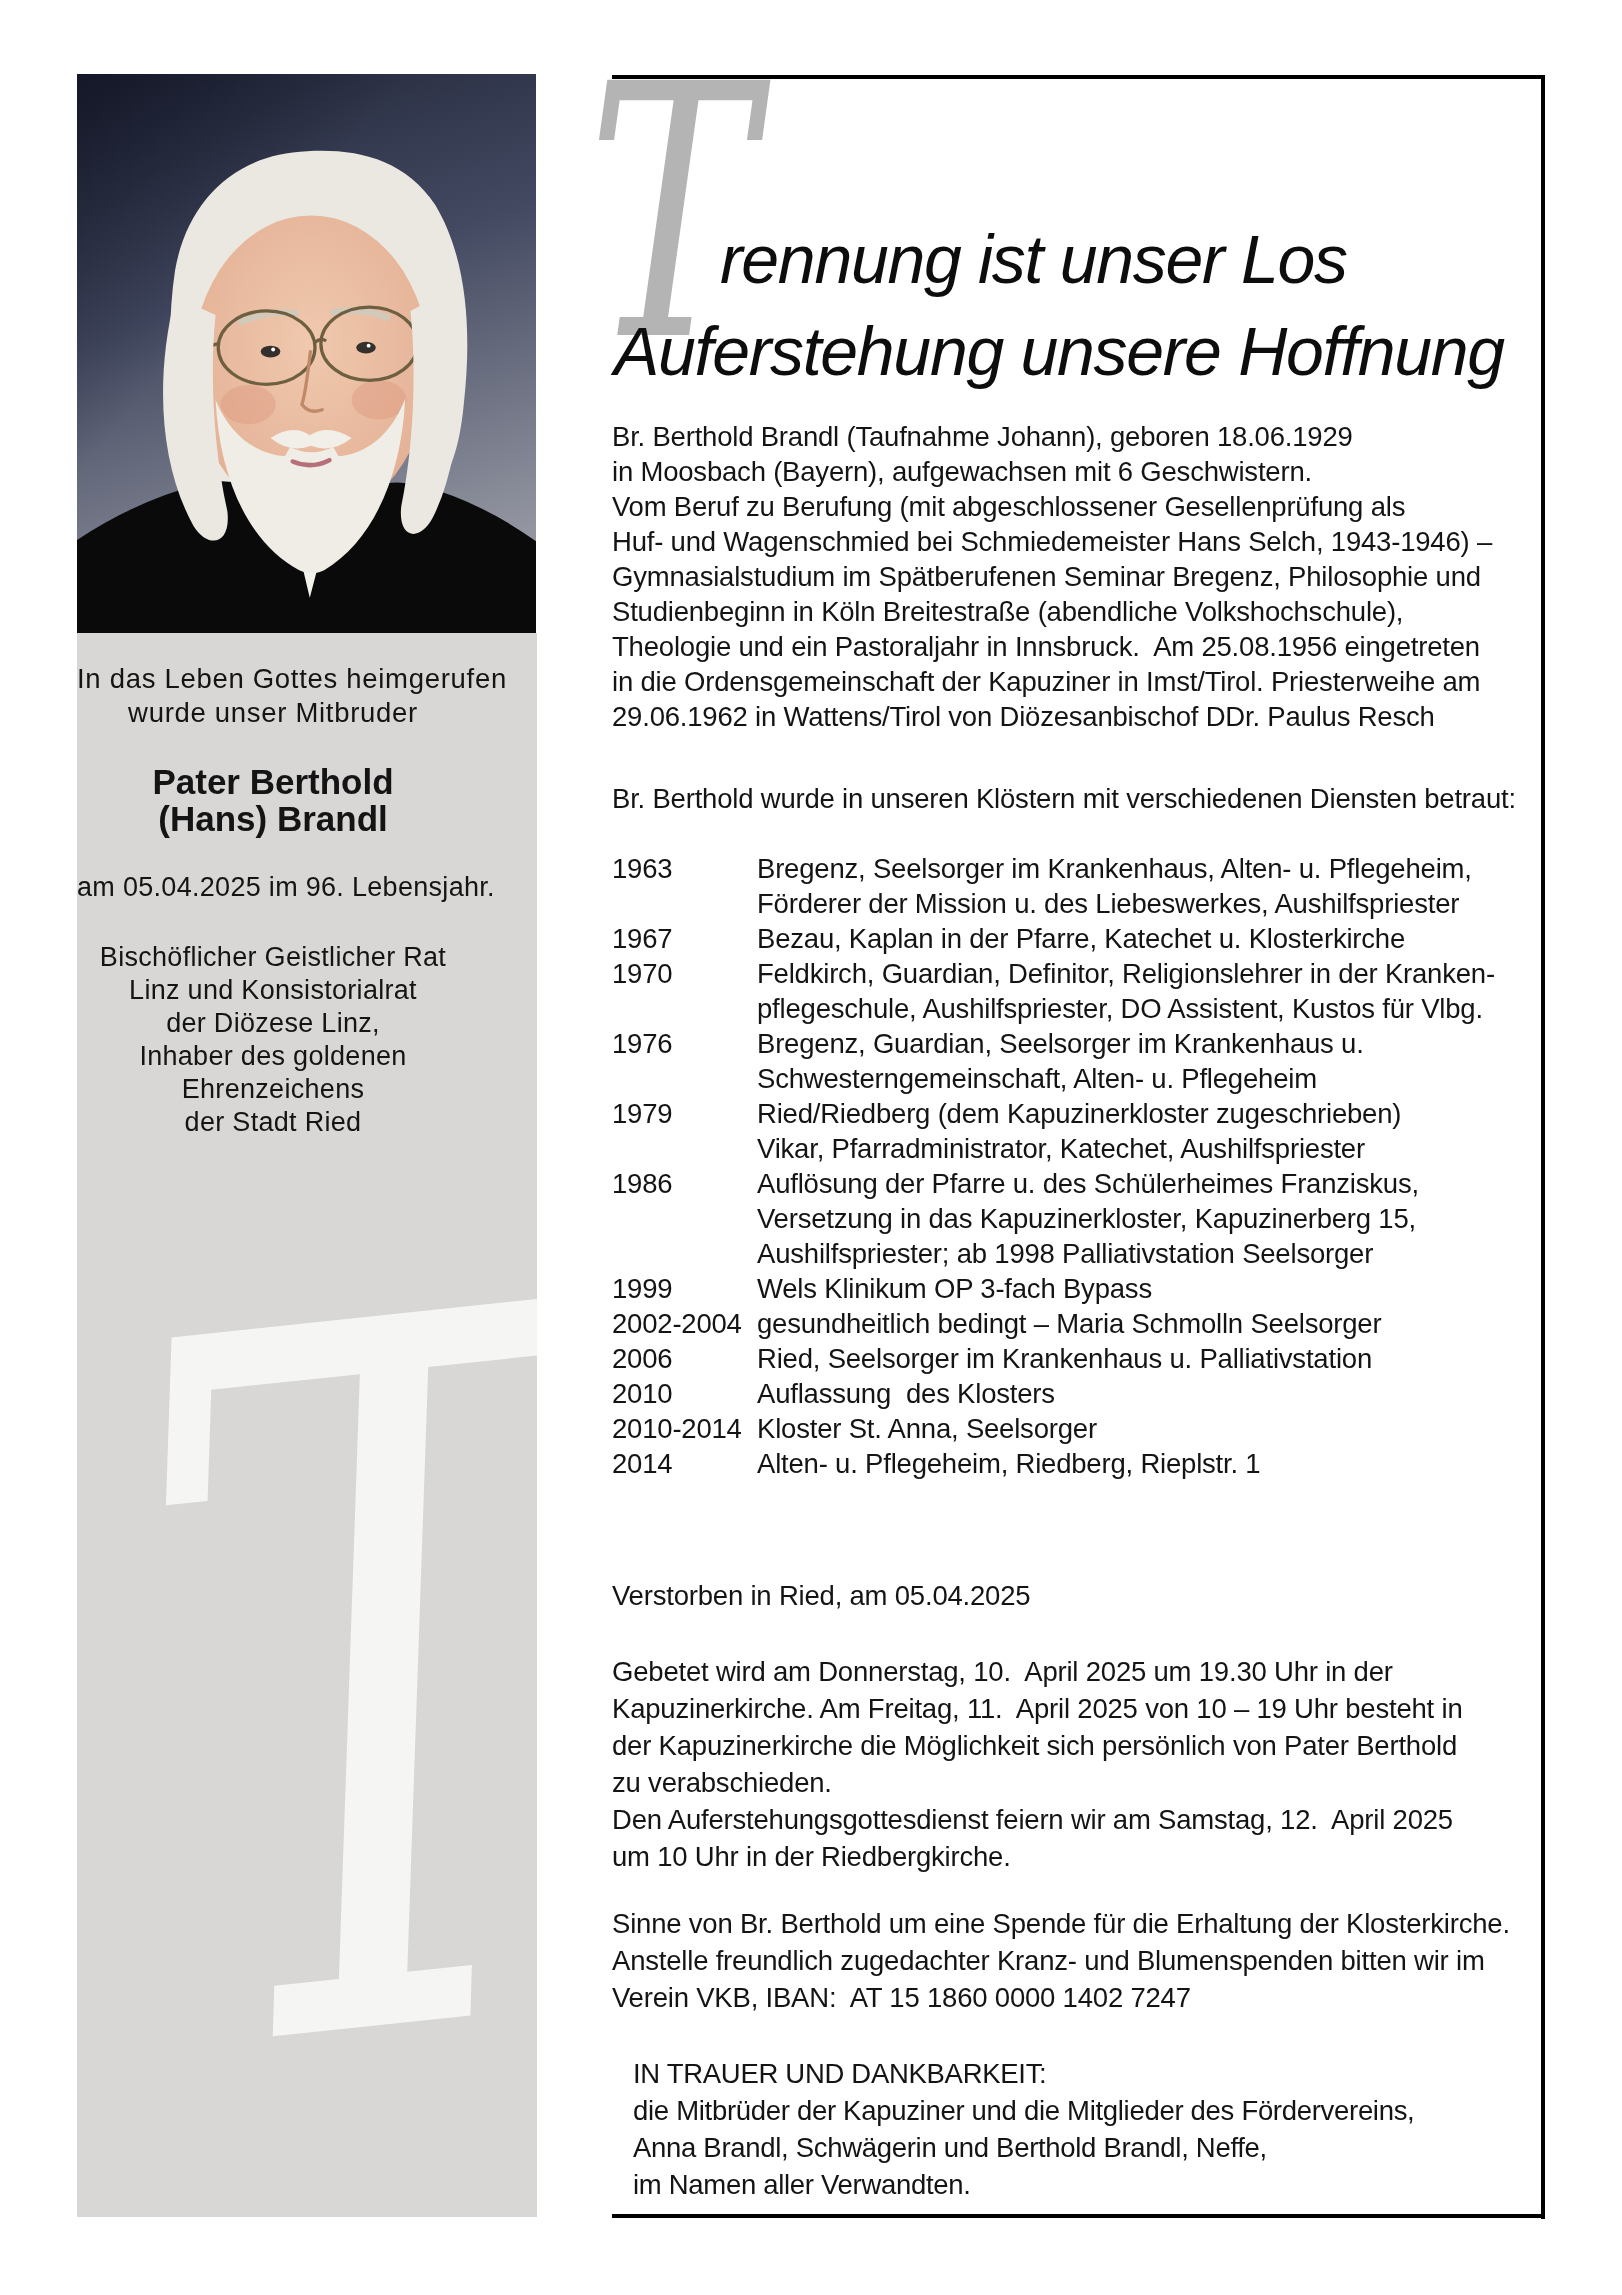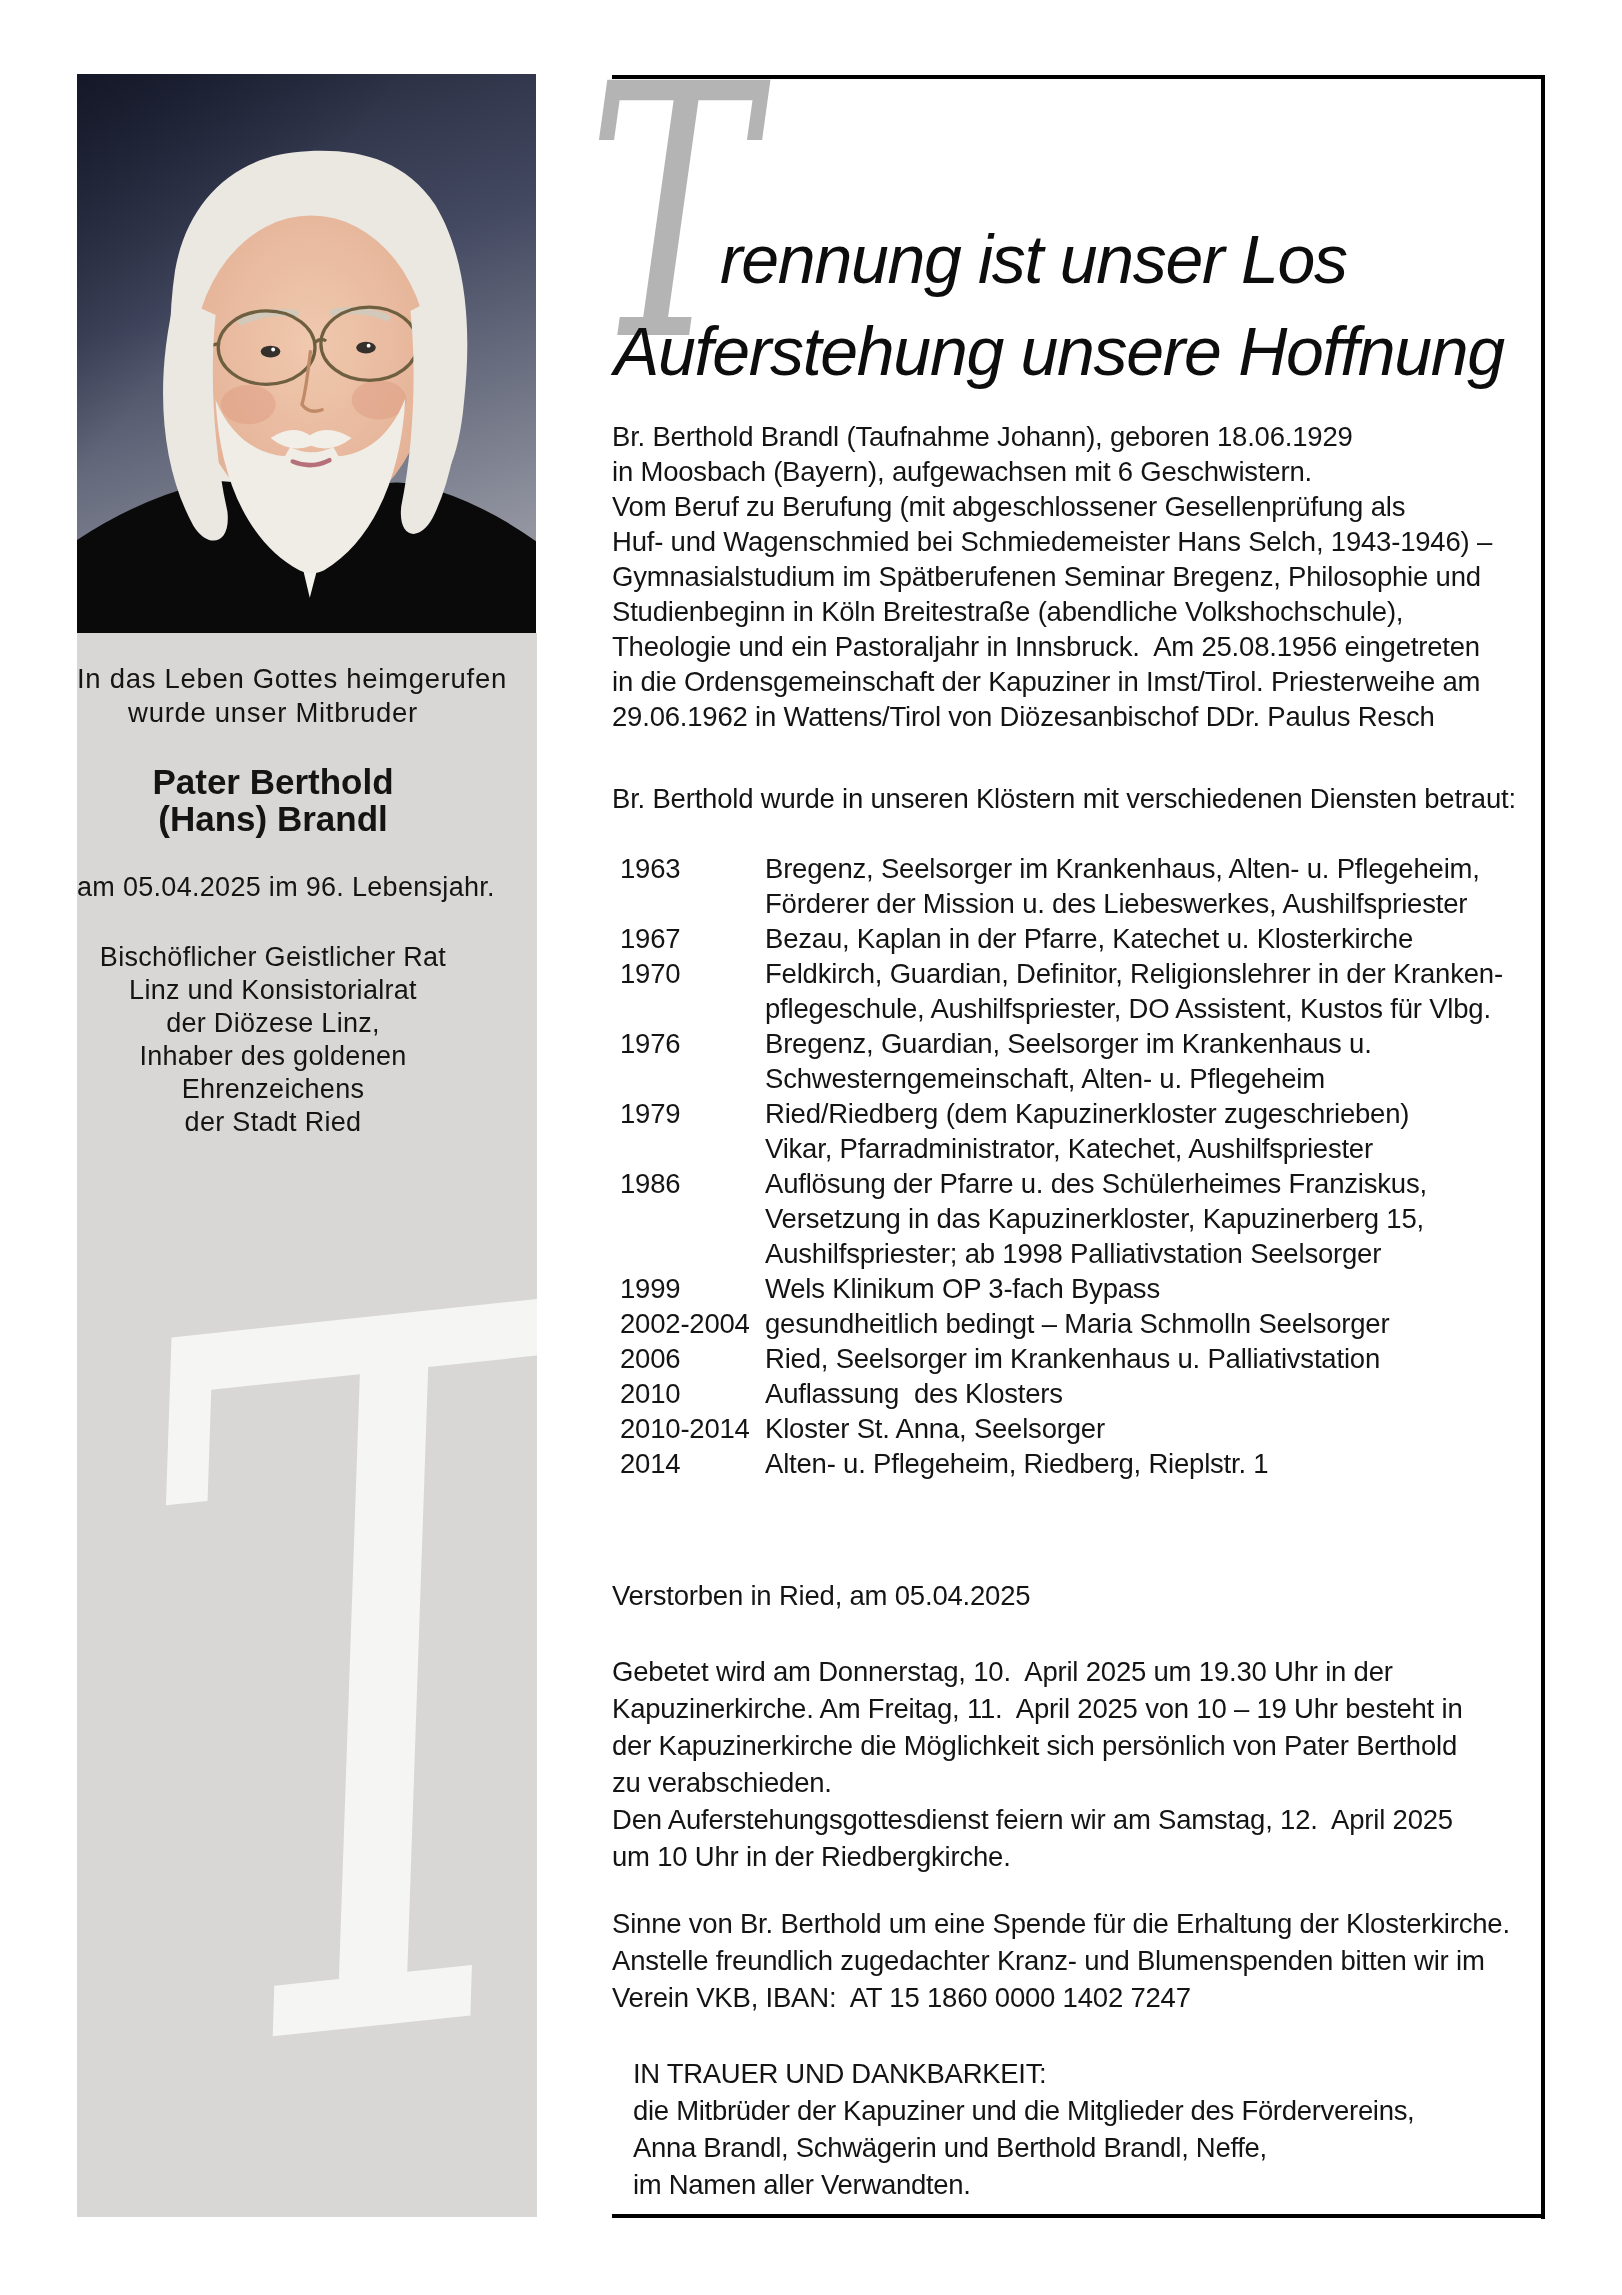--- a/index.html
+++ b/index.html
@@ -50,21 +50,21 @@
     line-height:1;color:#0d0d0d;white-space:pre;
   }
   .title-line1{left:720px;top:225px;font-size:68px;letter-spacing:-1.3px;}
   .title-line2{left:614px;top:317px;font-size:68px;letter-spacing:-1.3px;}
   
   .body-block{left:612px;font-size:27.5px;letter-spacing:-0.2px;}
   .intro{top:419px;line-height:35px;}
   .services-heading{top:781px;line-height:35px;}
   .timeline{top:851px;line-height:35px;width:933px;}
   .t-row{display:flex;align-items:flex-start;}
-  .t-year{width:145px;flex:none;margin-left:8px;}
+  .t-year{width:145px;flex:none;}
   .t-lines{flex:1;min-width:0;}
   .death-line{top:1578px;line-height:35px;}
   .funeral{top:1653px;line-height:37px;}
   .donation{top:1905px;line-height:37px;}
   .gratitude{top:2055px;line-height:37px;font-weight:normal;letter-spacing:-0.3px;margin-left:21px;}
 </style>
 </head>
 <body>
 
 <div class="page">

